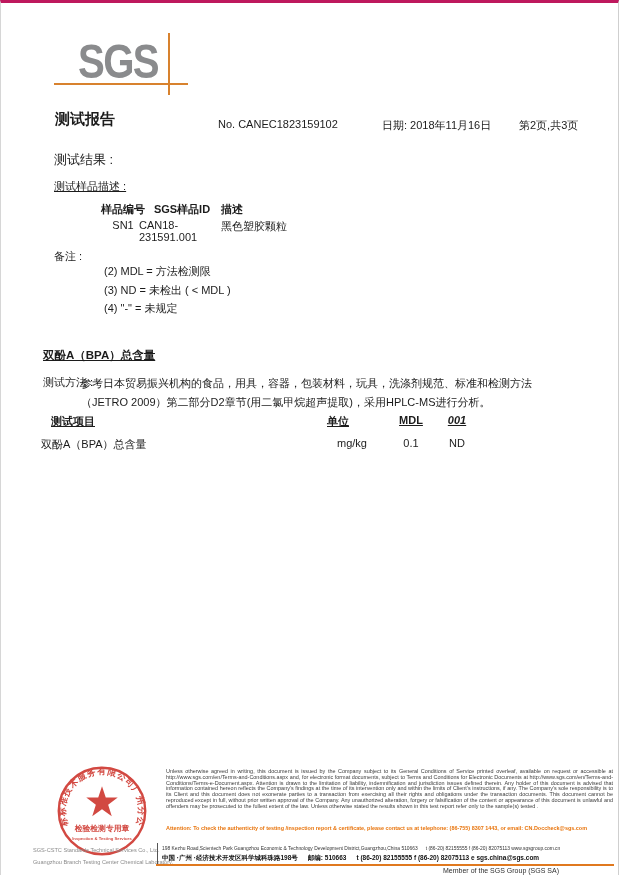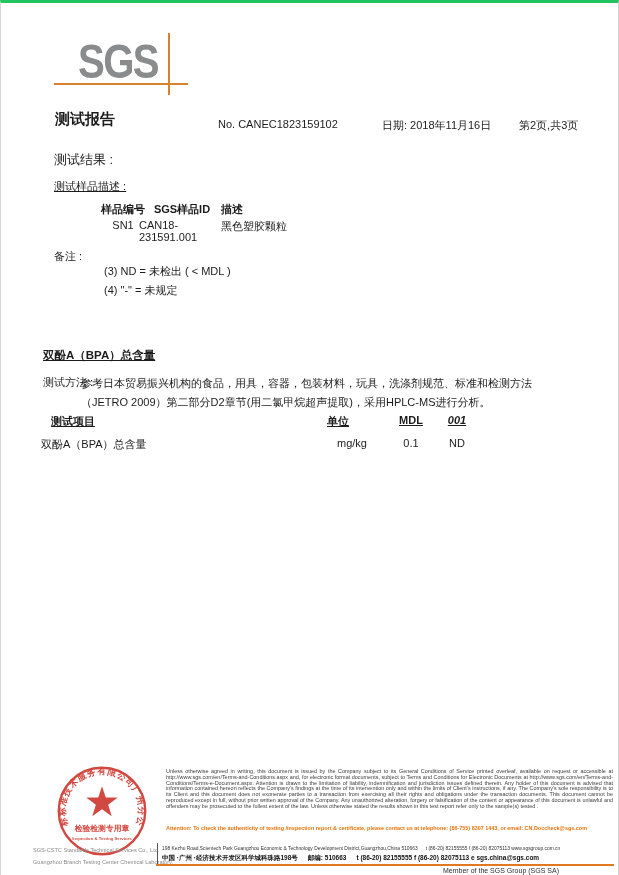--- a/index.html
+++ b/index.html
@@ -6,21 +6,21 @@
     --accent-orange:#e0791f;
     --logo-line-orange:#d8822e;
     --logo-gray:#8a8b8d;
     --stamp-red:#cf3a32;
     --attention-orange:#e8740c;
     --text-dark:#1c1c1c;
   }
   *{margin:0;padding:0;box-sizing:border-box;}
   body{background:#e9e9e9;font-family:"Liberation Sans","DejaVu Sans",sans-serif;color:var(--text-dark);}
   .page{position:relative;width:619px;height:875px;background:#fff;overflow:hidden;
-        border-top:3px solid #22c55e;border-left:1px solid #d6d6d6;border-right:1px solid #cfcfcf;}
+        border-top:3px solid #be185d;border-left:1px solid #d6d6d6;border-right:1px solid #cfcfcf;}
   .abs{position:absolute;}
 
   
   #logo-text{left:77px;top:34px;font-size:49px;font-weight:bold;color:var(--logo-gray);
              letter-spacing:-2px;line-height:1;transform:scaleX(0.82);transform-origin:0 0;}
   #logo-hline{left:53px;top:80px;width:134px;height:2px;background:var(--logo-line-orange);}
   #logo-vline{left:167px;top:30px;width:2px;height:62px;background:var(--logo-line-orange);}
 
   
   #doc-title{left:54px;top:107px;font-size:15px;font-weight:bold;}
@@ -100,20 +100,21 @@
 
   <div class="abs st st-h" id="st-h1">样品编号</div>
   <div class="abs st st-h" id="st-h2">SGS样品ID</div>
   <div class="abs st st-h" id="st-h3">描述</div>
   <div class="abs st" id="st-v1">SN1</div>
   <div class="abs st" id="st-v2">CAN18-231591.001</div>
   <div class="abs st" id="st-v3">黑色塑胶颗粒</div>
 
   <div class="abs" id="remarks-label">备注 :</div>
   <div class="abs" id="remarks-list">
+    <div>(2) MDL = 方法检测限</div>
     <div>(3) ND = 未检出 ( &lt; MDL )</div>
     <div>(4) "-" = 未规定</div>
   </div>
 
   <div class="abs" id="bpa-title">双酚A（BPA）总含量</div>
   <div class="abs" id="method-label">测试方法 :</div>
   <div class="abs" id="method-text">参考日本贸易振兴机构的食品，用具，容器，包装材料，玩具，洗涤剂规范、标准和检测方法（JETRO 2009）第二部分D2章节(用二氯甲烷超声提取)，采用HPLC-MS进行分析。</div>
 
   <div class="abs rt-head" id="rt-h-item">测试项目</div>
   <div class="abs rt-head" id="rt-h-unit">单位</div>

